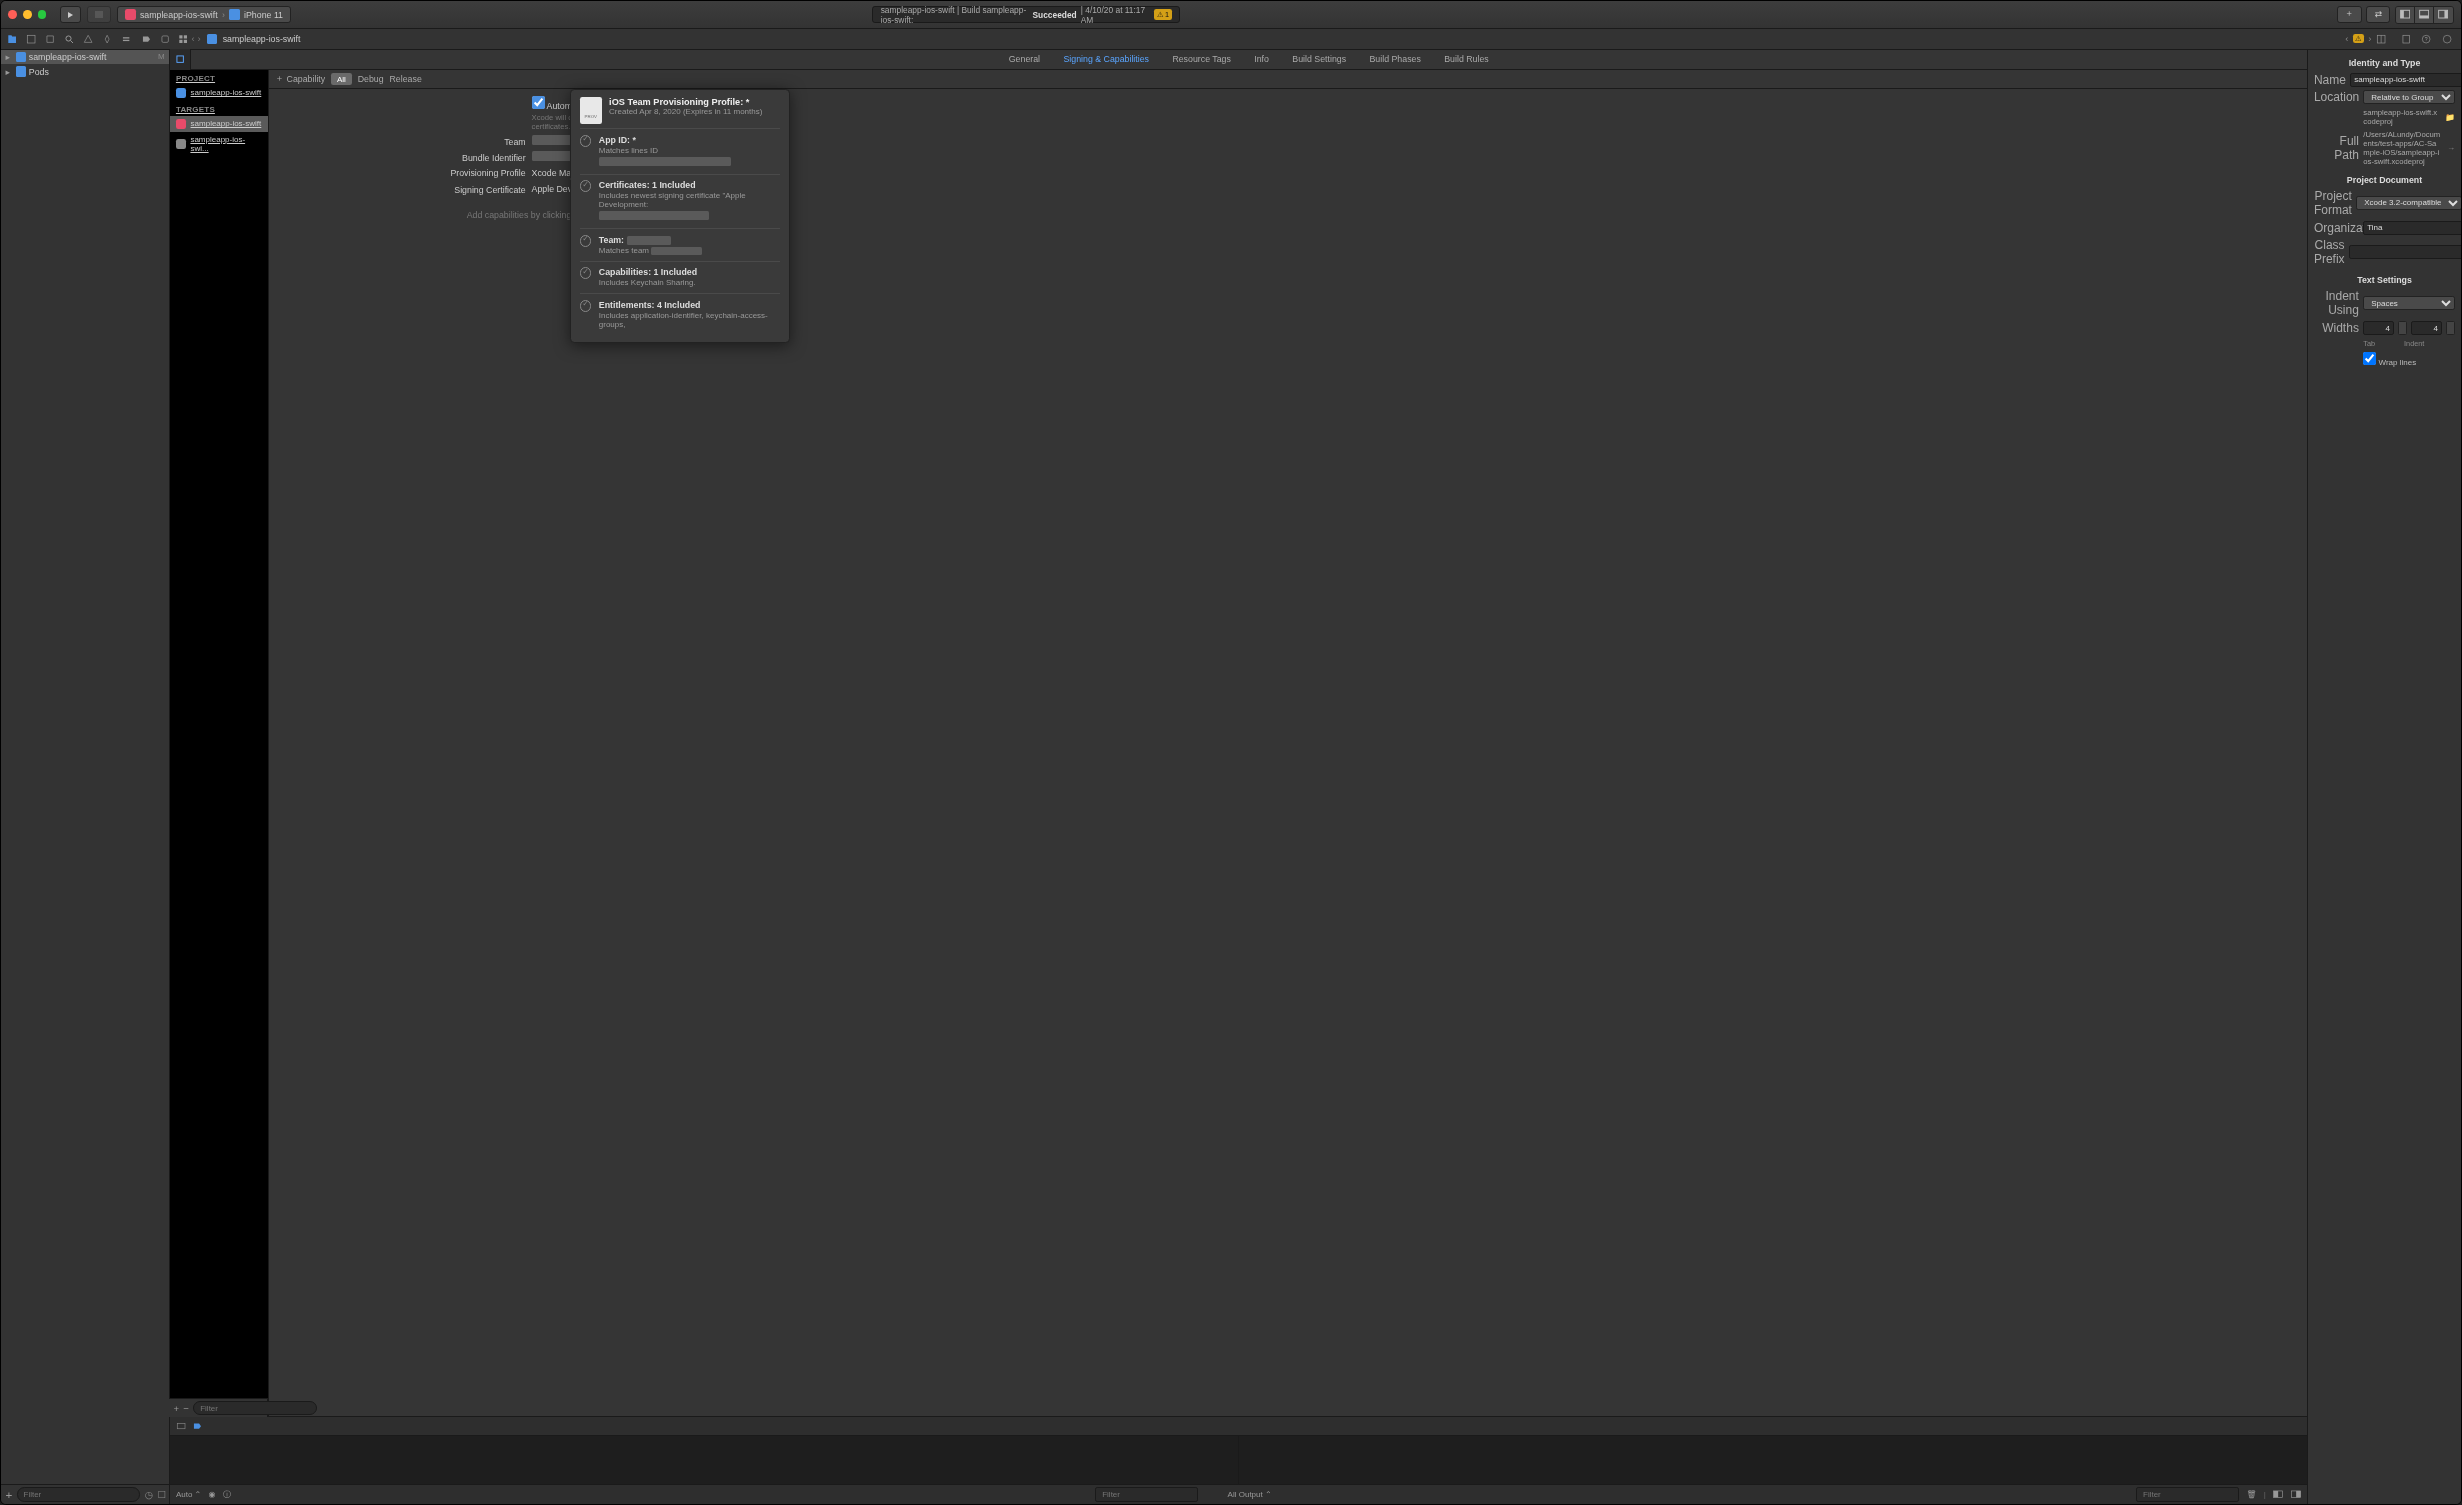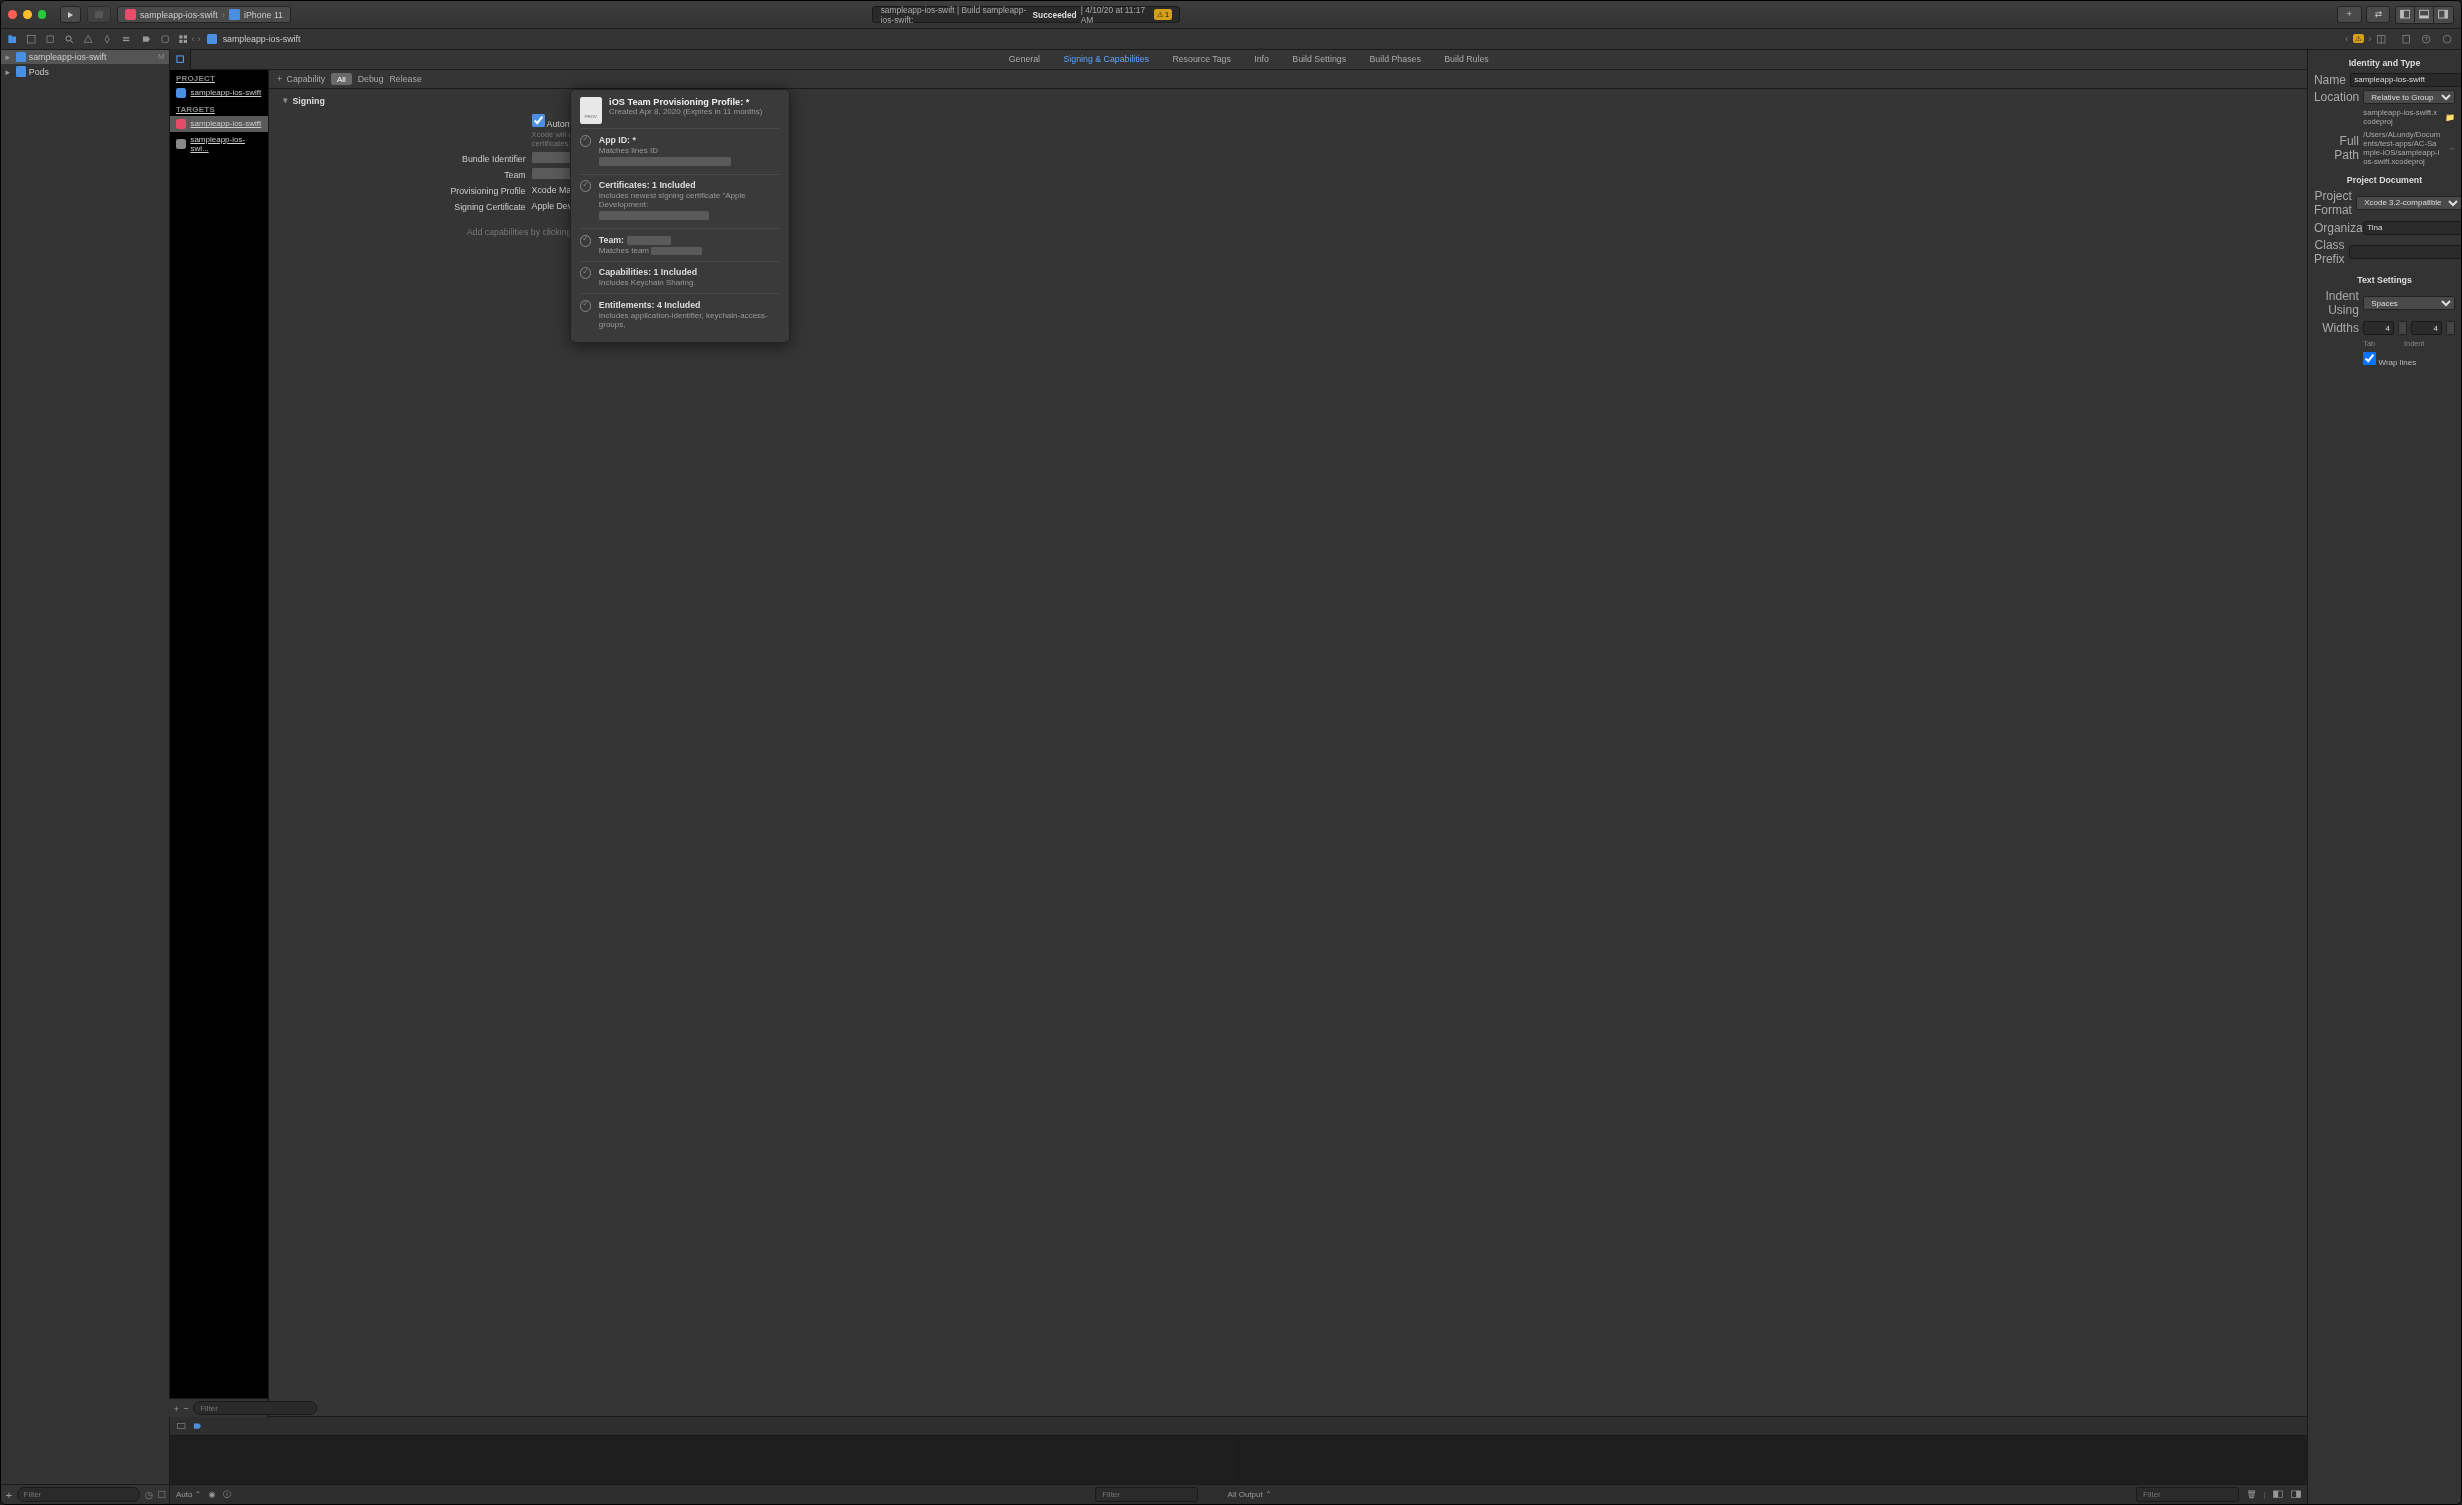--- a/index.html
+++ b/index.html
@@ -339,40 +339,36 @@
 
             <div style="flex:1;display:flex;flex-direction:column">
               <div class="capbar">
                 <span class="add">＋ <span>Capability</span></span>
                 <span class="pill active">All</span>
                 <span class="txt">Debug</span>
                 <span class="txt">Release</span>
               </div>
 
               <div class="signing">
-                <div class="shdr">
-                  <span class="tri">▸</span>
-                  <span>Signing</span>
-                </div>
                 <div class="form">
                   <div class="frow">
                     <span class="lbl"></span>
                     <div>
                       <label><input type="checkbox" checked="" style=""> <span>Automatically manage sign</span></label>
                       <div class="help"><span>Xcode will create and updat</span><br><span>certificates.</span></div>
                     </div>
                   </div>
                   <div class="frow">
-                    <span class="lbl">Bundle Identifier</span>
+                    <span class="lbl">Team</span>
                     <span class="val">
                         <span class="blurbox" style="width:88px"></span>
                       </span>
                   </div>
                   <div class="frow">
-                    <span class="lbl">Team</span>
+                    <span class="lbl">Bundle Identifier</span>
                     <span class="val">
                         <span class="blurbox" style="width:88px"></span>
                       </span>
                   </div>
                   <div class="frow">
                     <span class="lbl">Provisioning Profile</span>
                     <span class="val">
                         <span>Xcode Managed Profile</span> 
                         <span style="color:#888">ⓘ</span>
                       </span>

